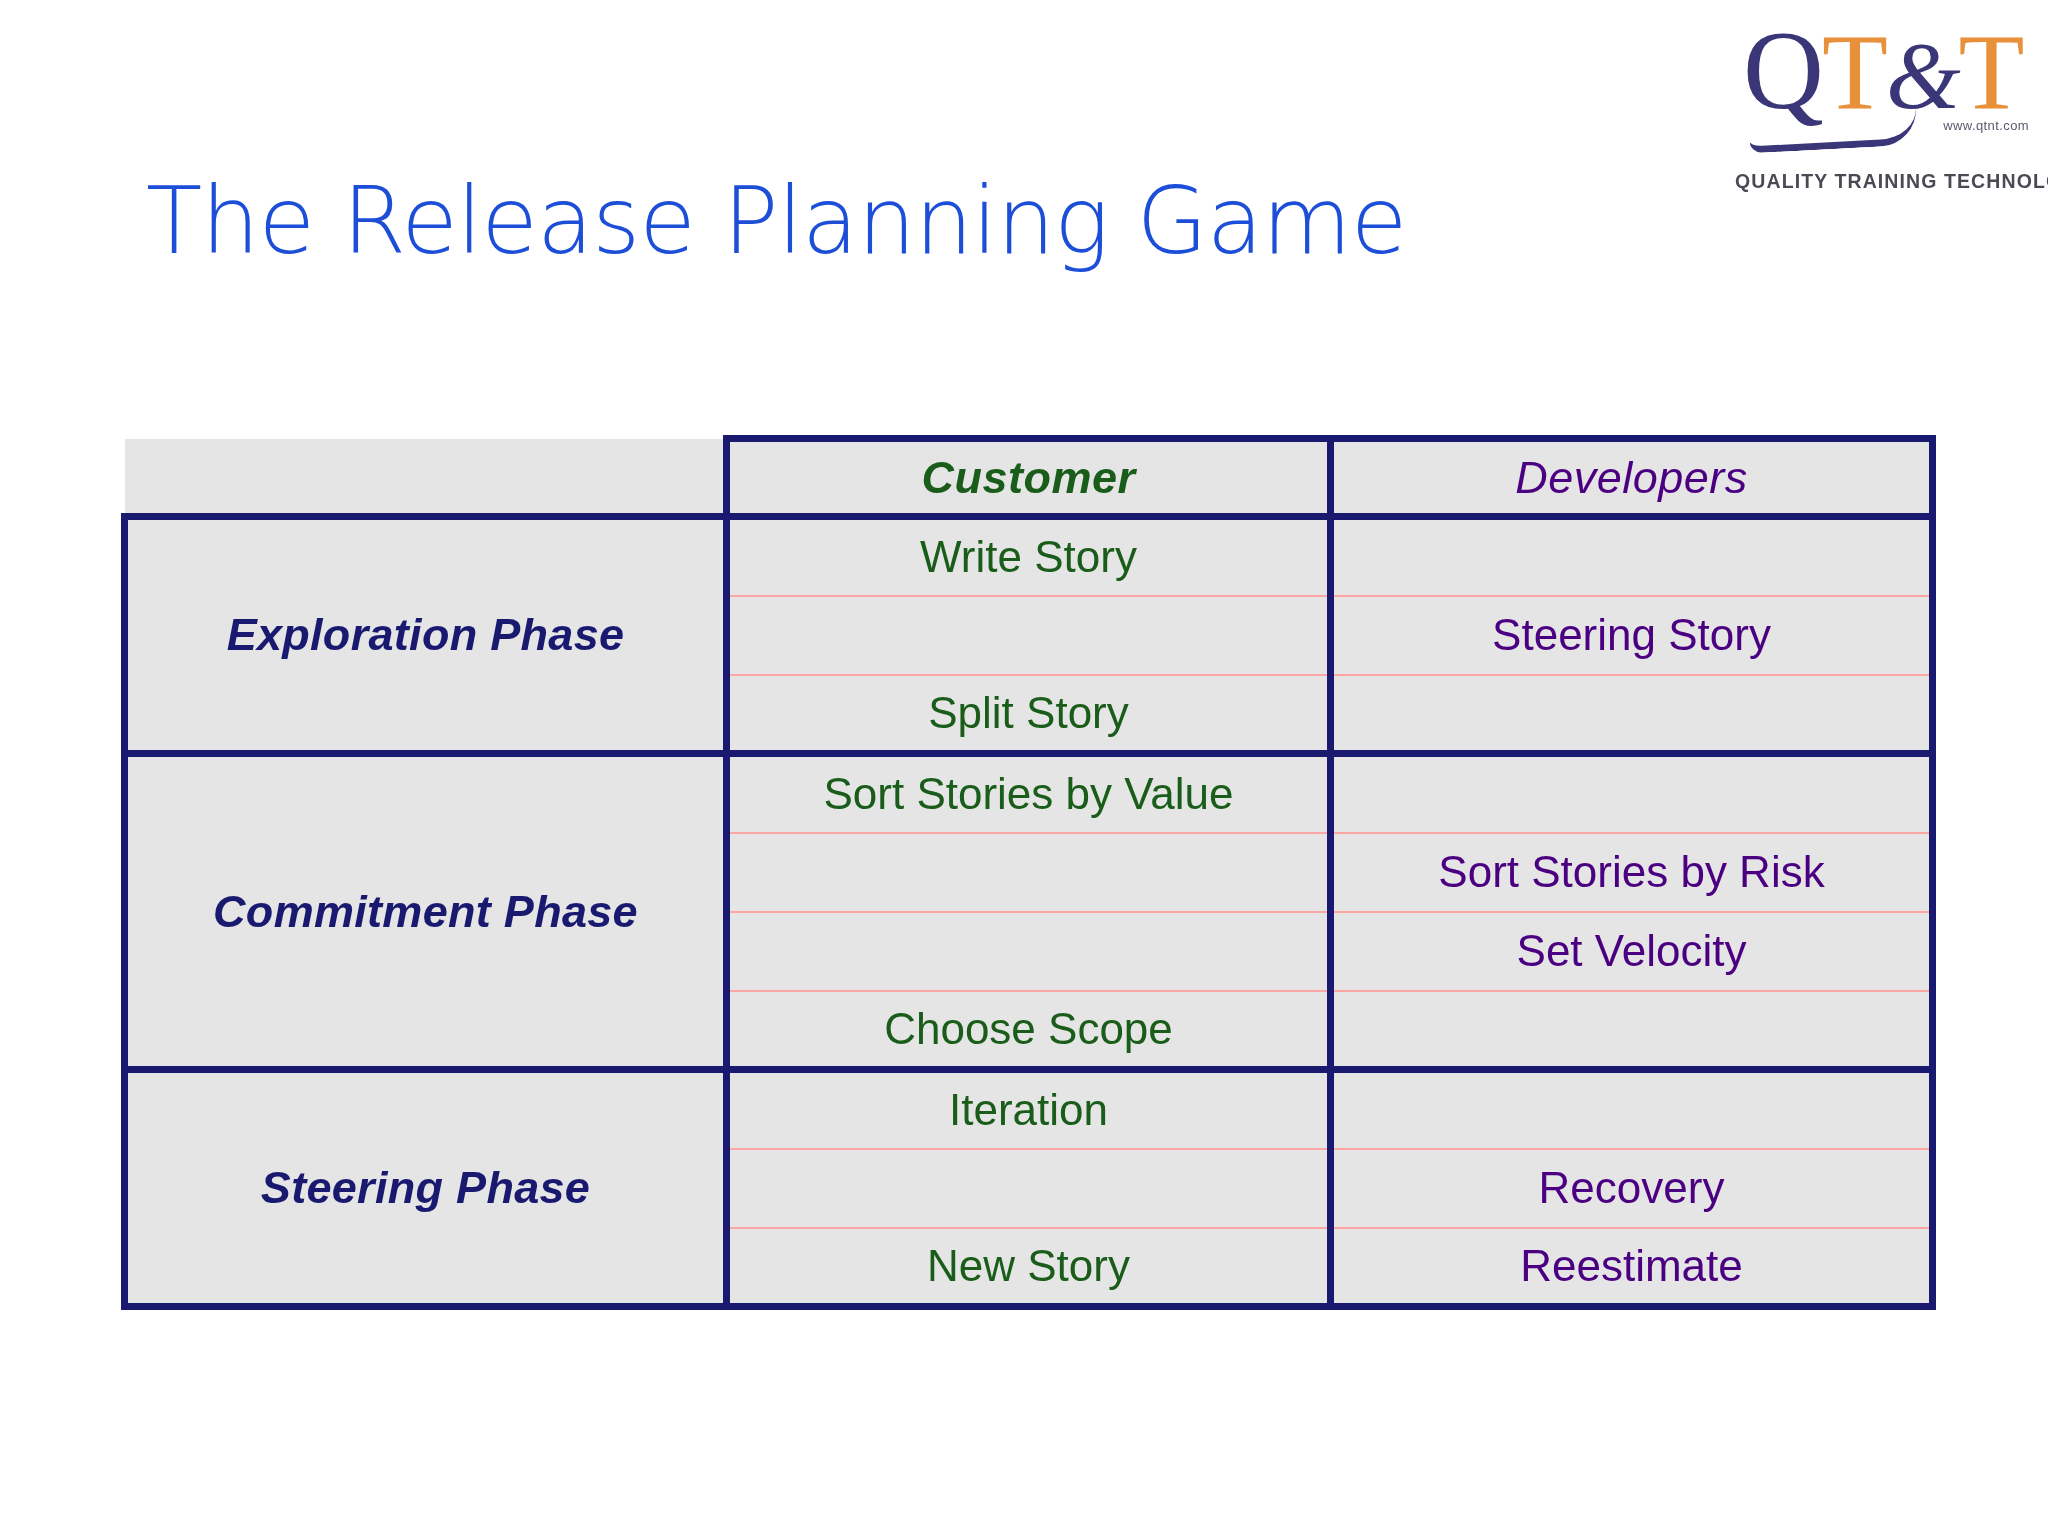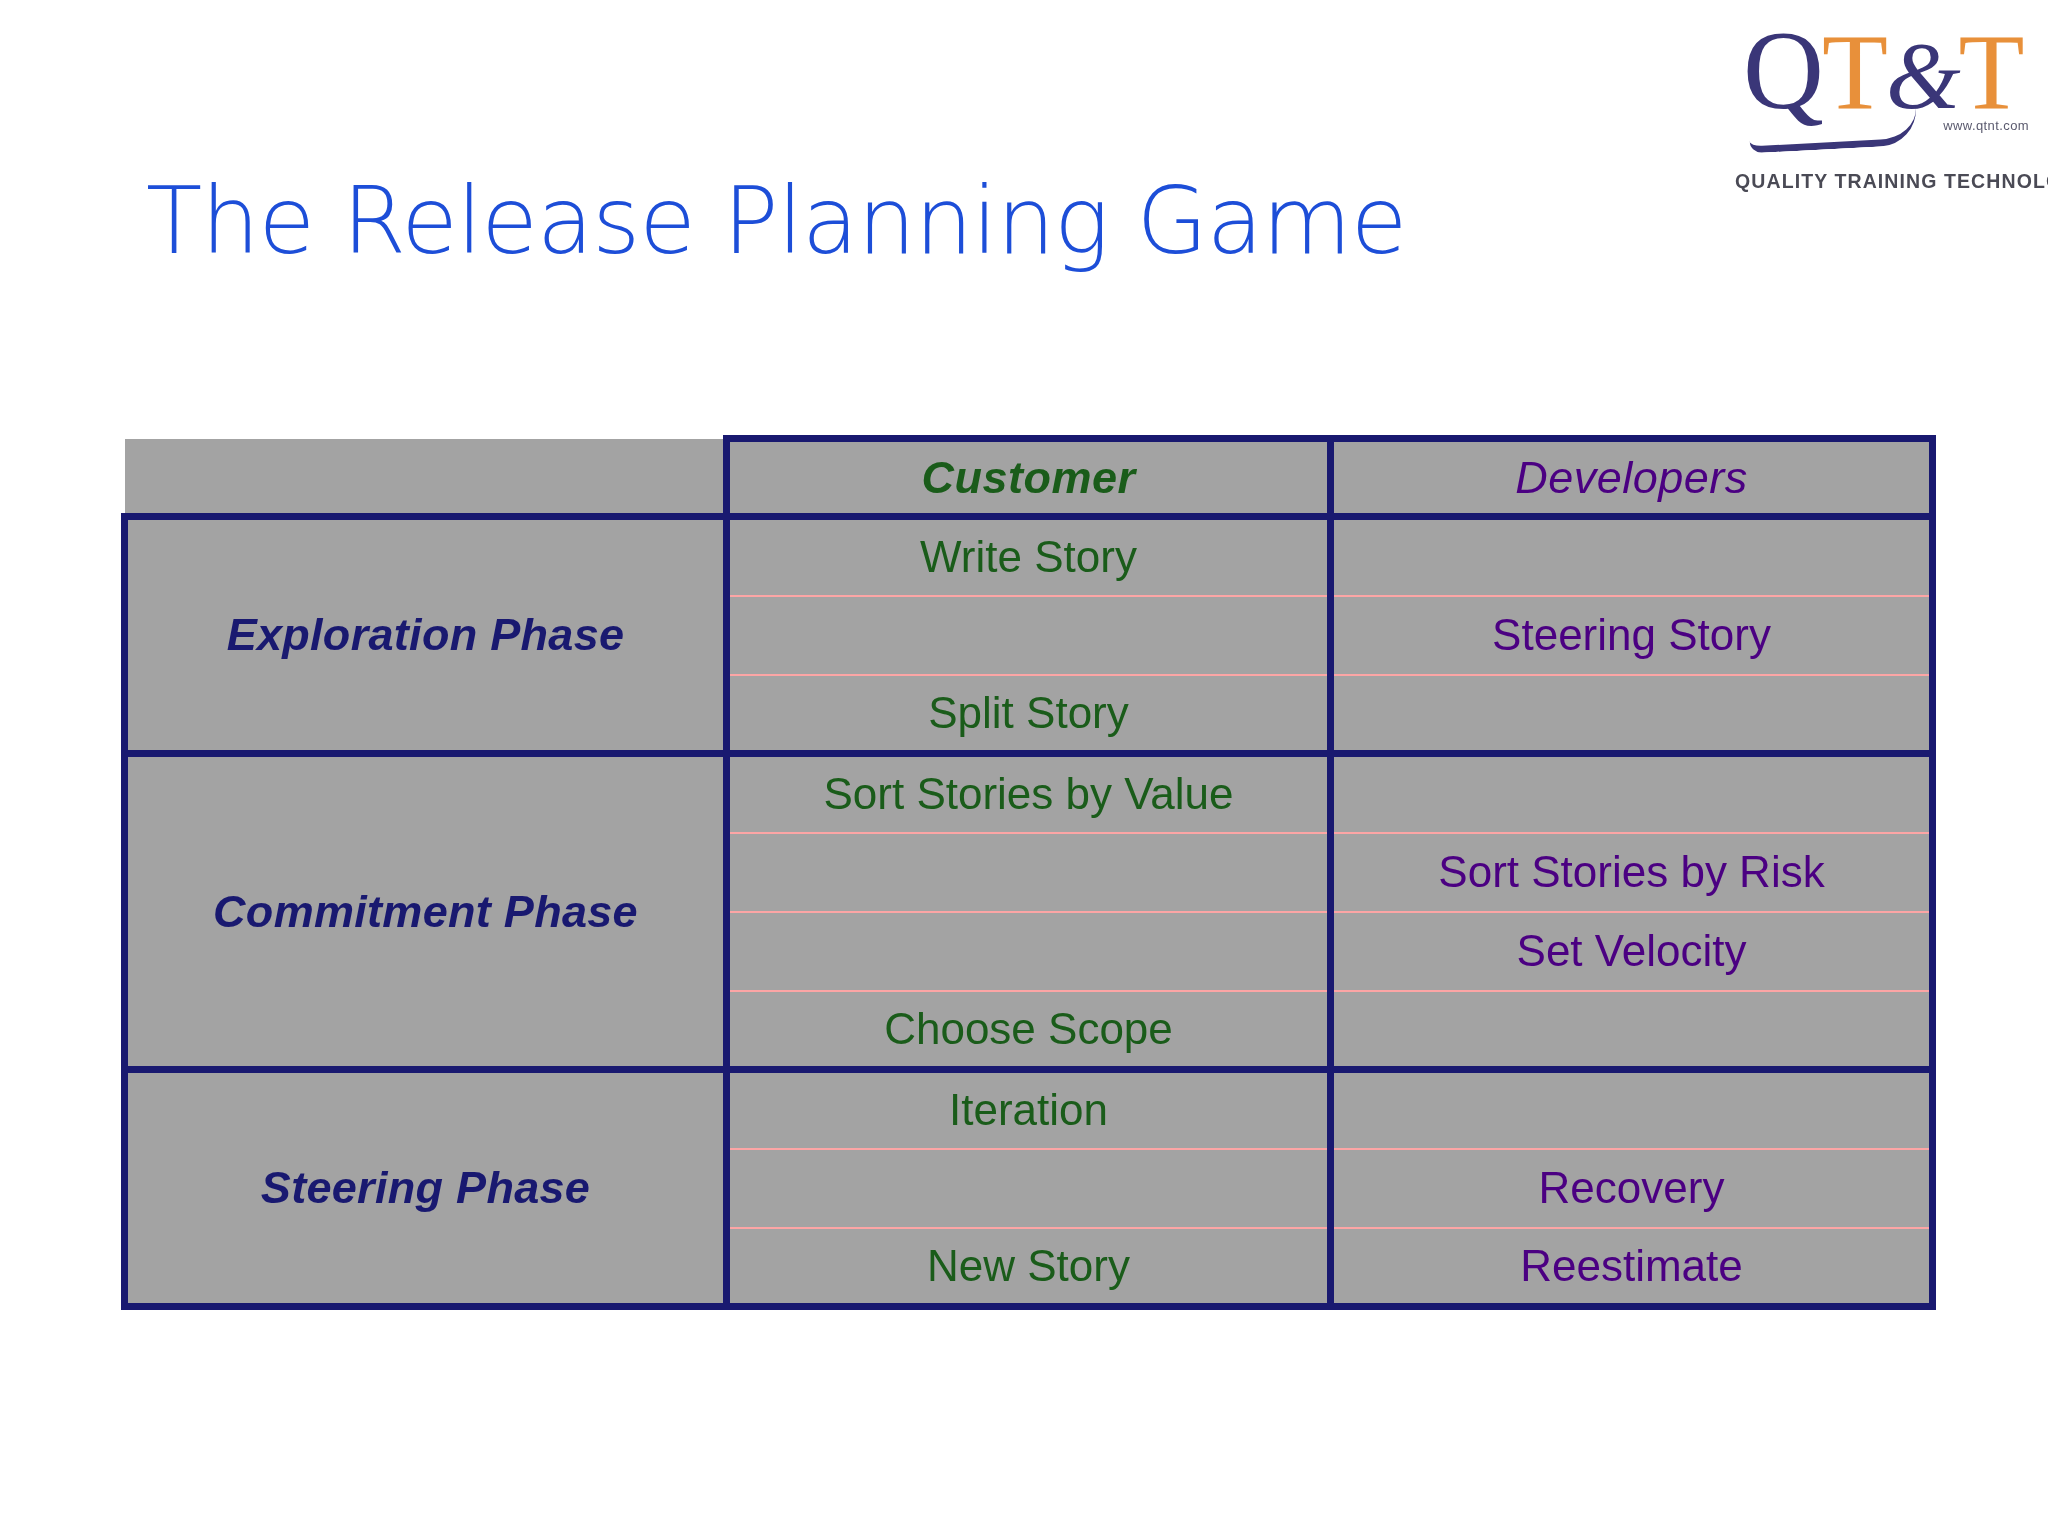--- a/index.html
+++ b/index.html
@@ -95,21 +95,21 @@
     width: 1808px;
     height: 872px;
   }
   .grid table {
     border-collapse: collapse;
     table-layout: fixed;
     width: 1808px;
     height: 872px;
   }
   .grid td {
-    background: #a3a3a3;
+    background: #e5e5e5;
     padding: 0;
     vertical-align: middle;
     text-align: center;
   }
 
   
   col.c-phase { width: 602px; }
   col.c-cust  { width: 604px; }
   col.c-dev   { width: 602px; }
 

